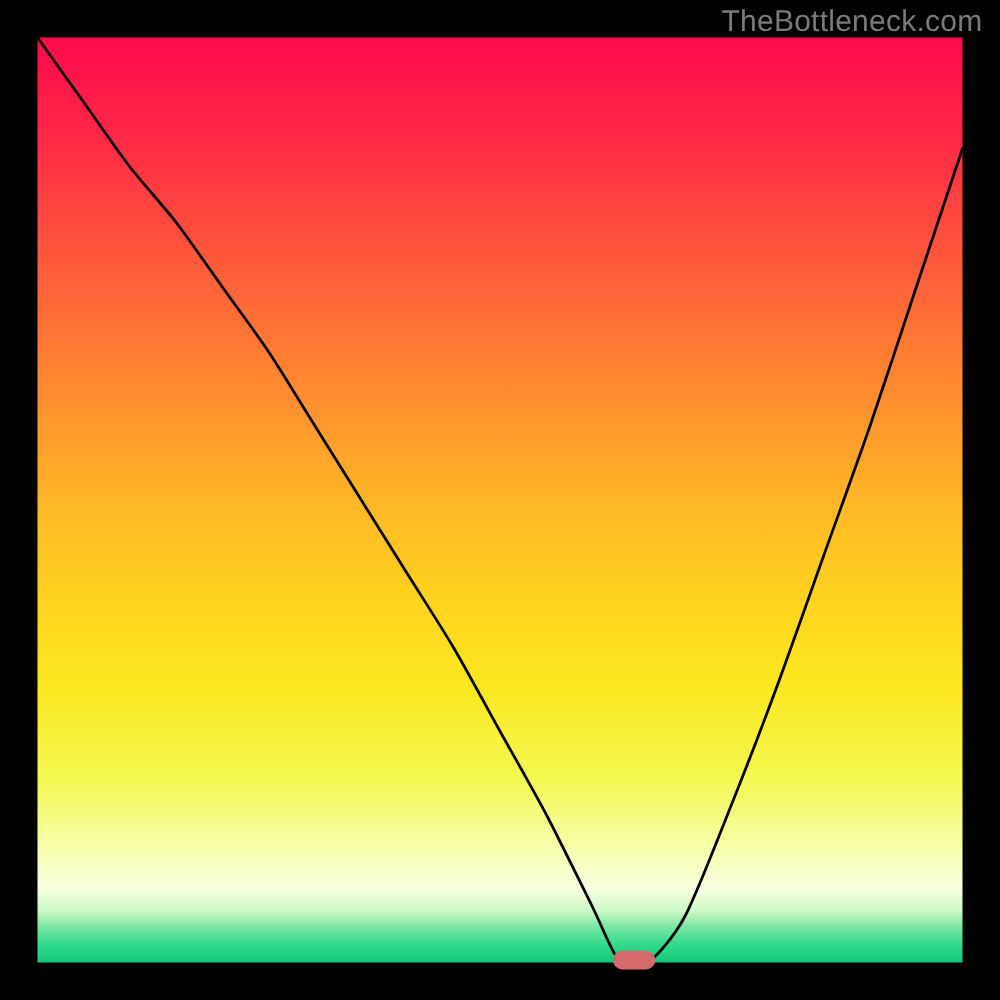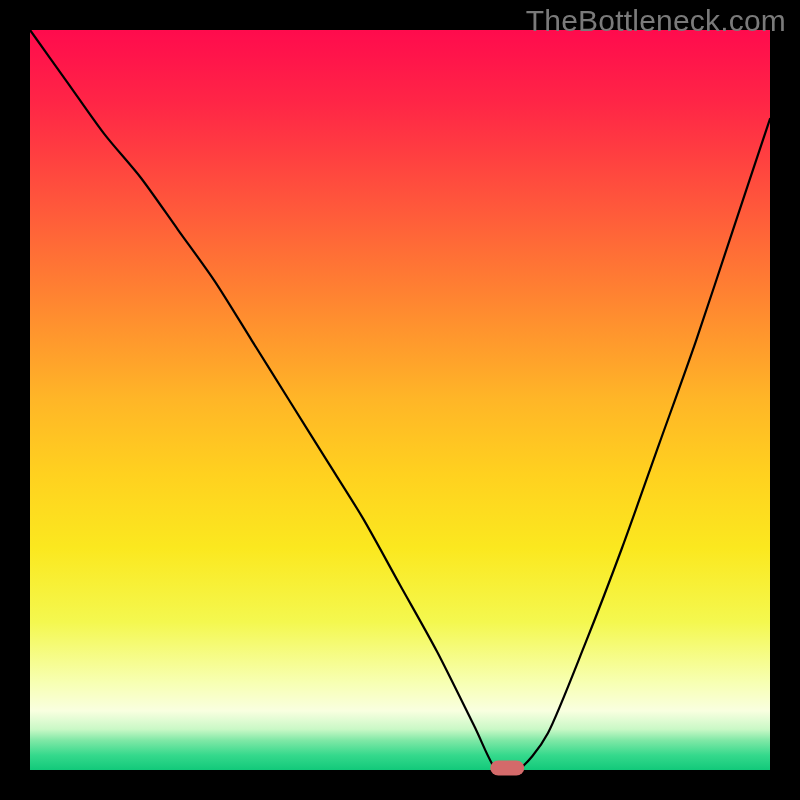--- a/index.html
+++ b/index.html
@@ -14,21 +14,21 @@
   .container {
     position: relative;
     width: 800px;
     height: 800px;
   }
   .watermark {
     position: absolute;
     top: 4px;
     right: 14px;
     color: #7a7a7a;
-    font-size: 30px;
+    font-size: 24px;
     font-weight: 500;
     letter-spacing: 0.2px;
     z-index: 5;
   }
   svg.plot {
     position: absolute;
     top: 0;
     left: 0;
   }
 </style>

